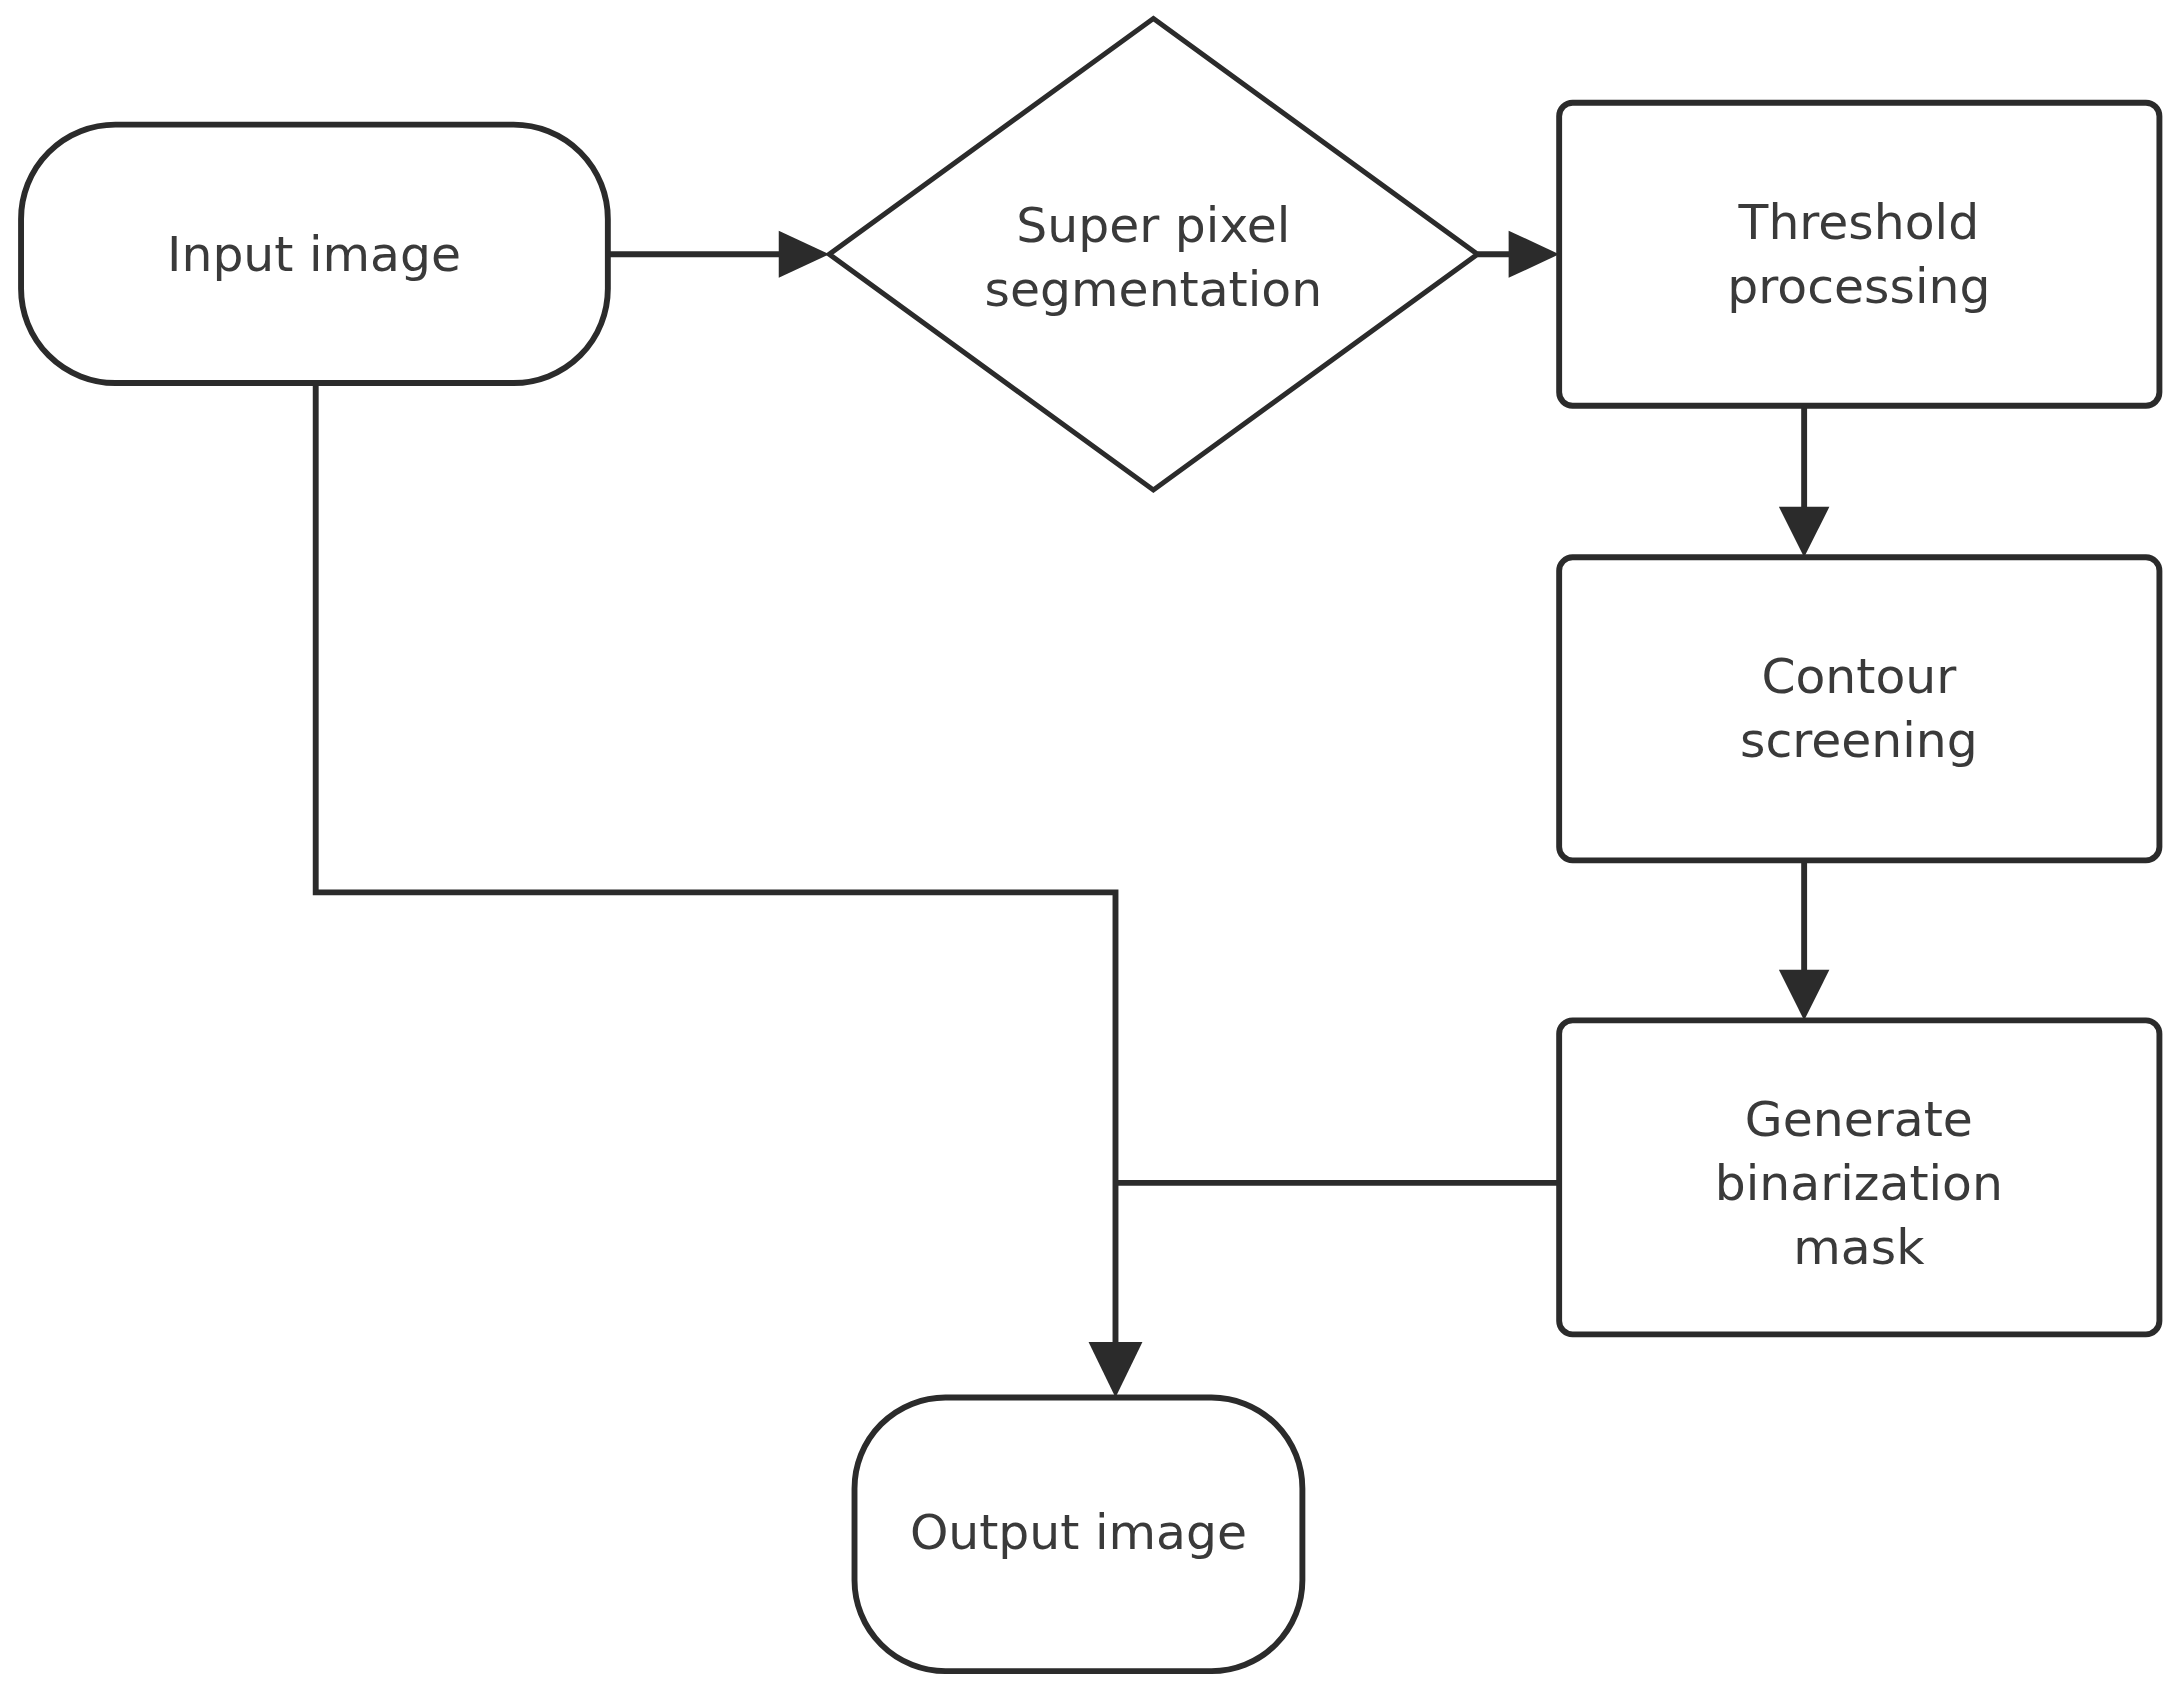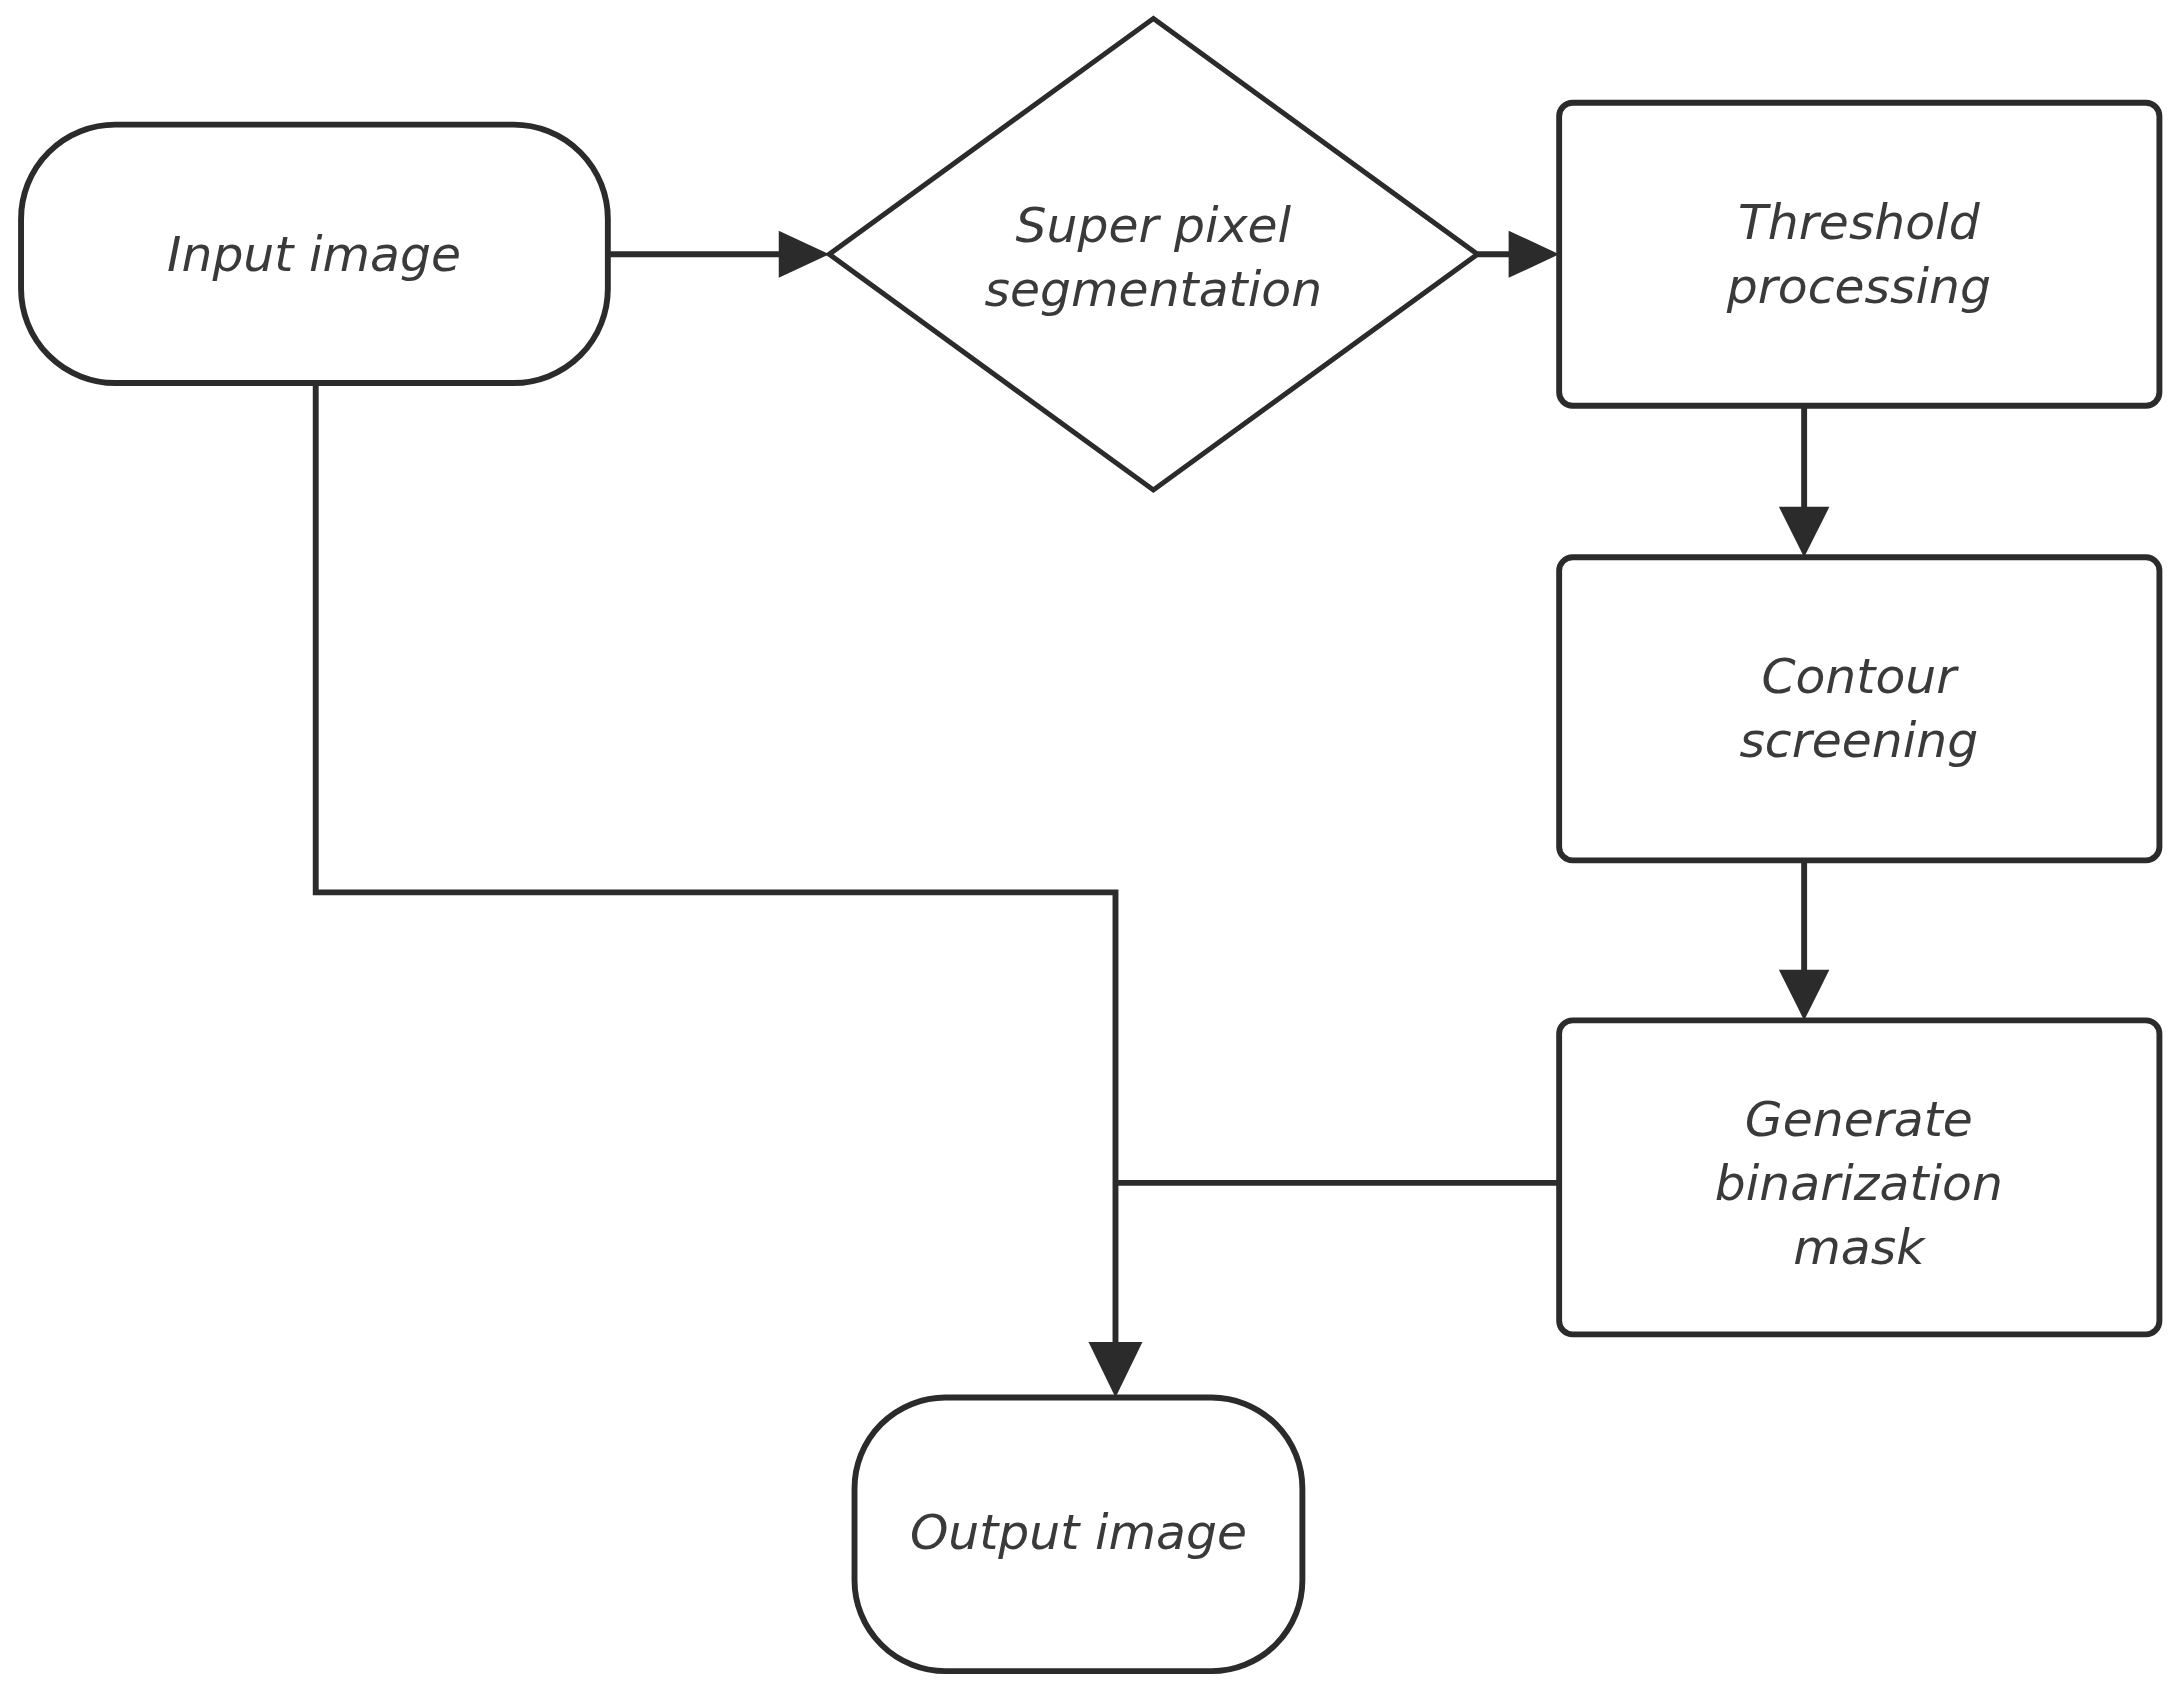--- a/index.html
+++ b/index.html
@@ -11,21 +11,20 @@
     width: 2183px;
     height: 1693px;
     font-family: "DejaVu Sans", sans-serif;
     overflow: hidden;
   }
   #flowchart-root {
     position: relative;
     width: 2183px;
     height: 1693px;
     background: #ffffff;
-    font-style: italic;
   }
   svg#flow-svg {
     position: absolute;
     top: 0;
     left: 0;
     width: 2183px;
     height: 1693px;
     display: block;
   }
   .node-shape {

